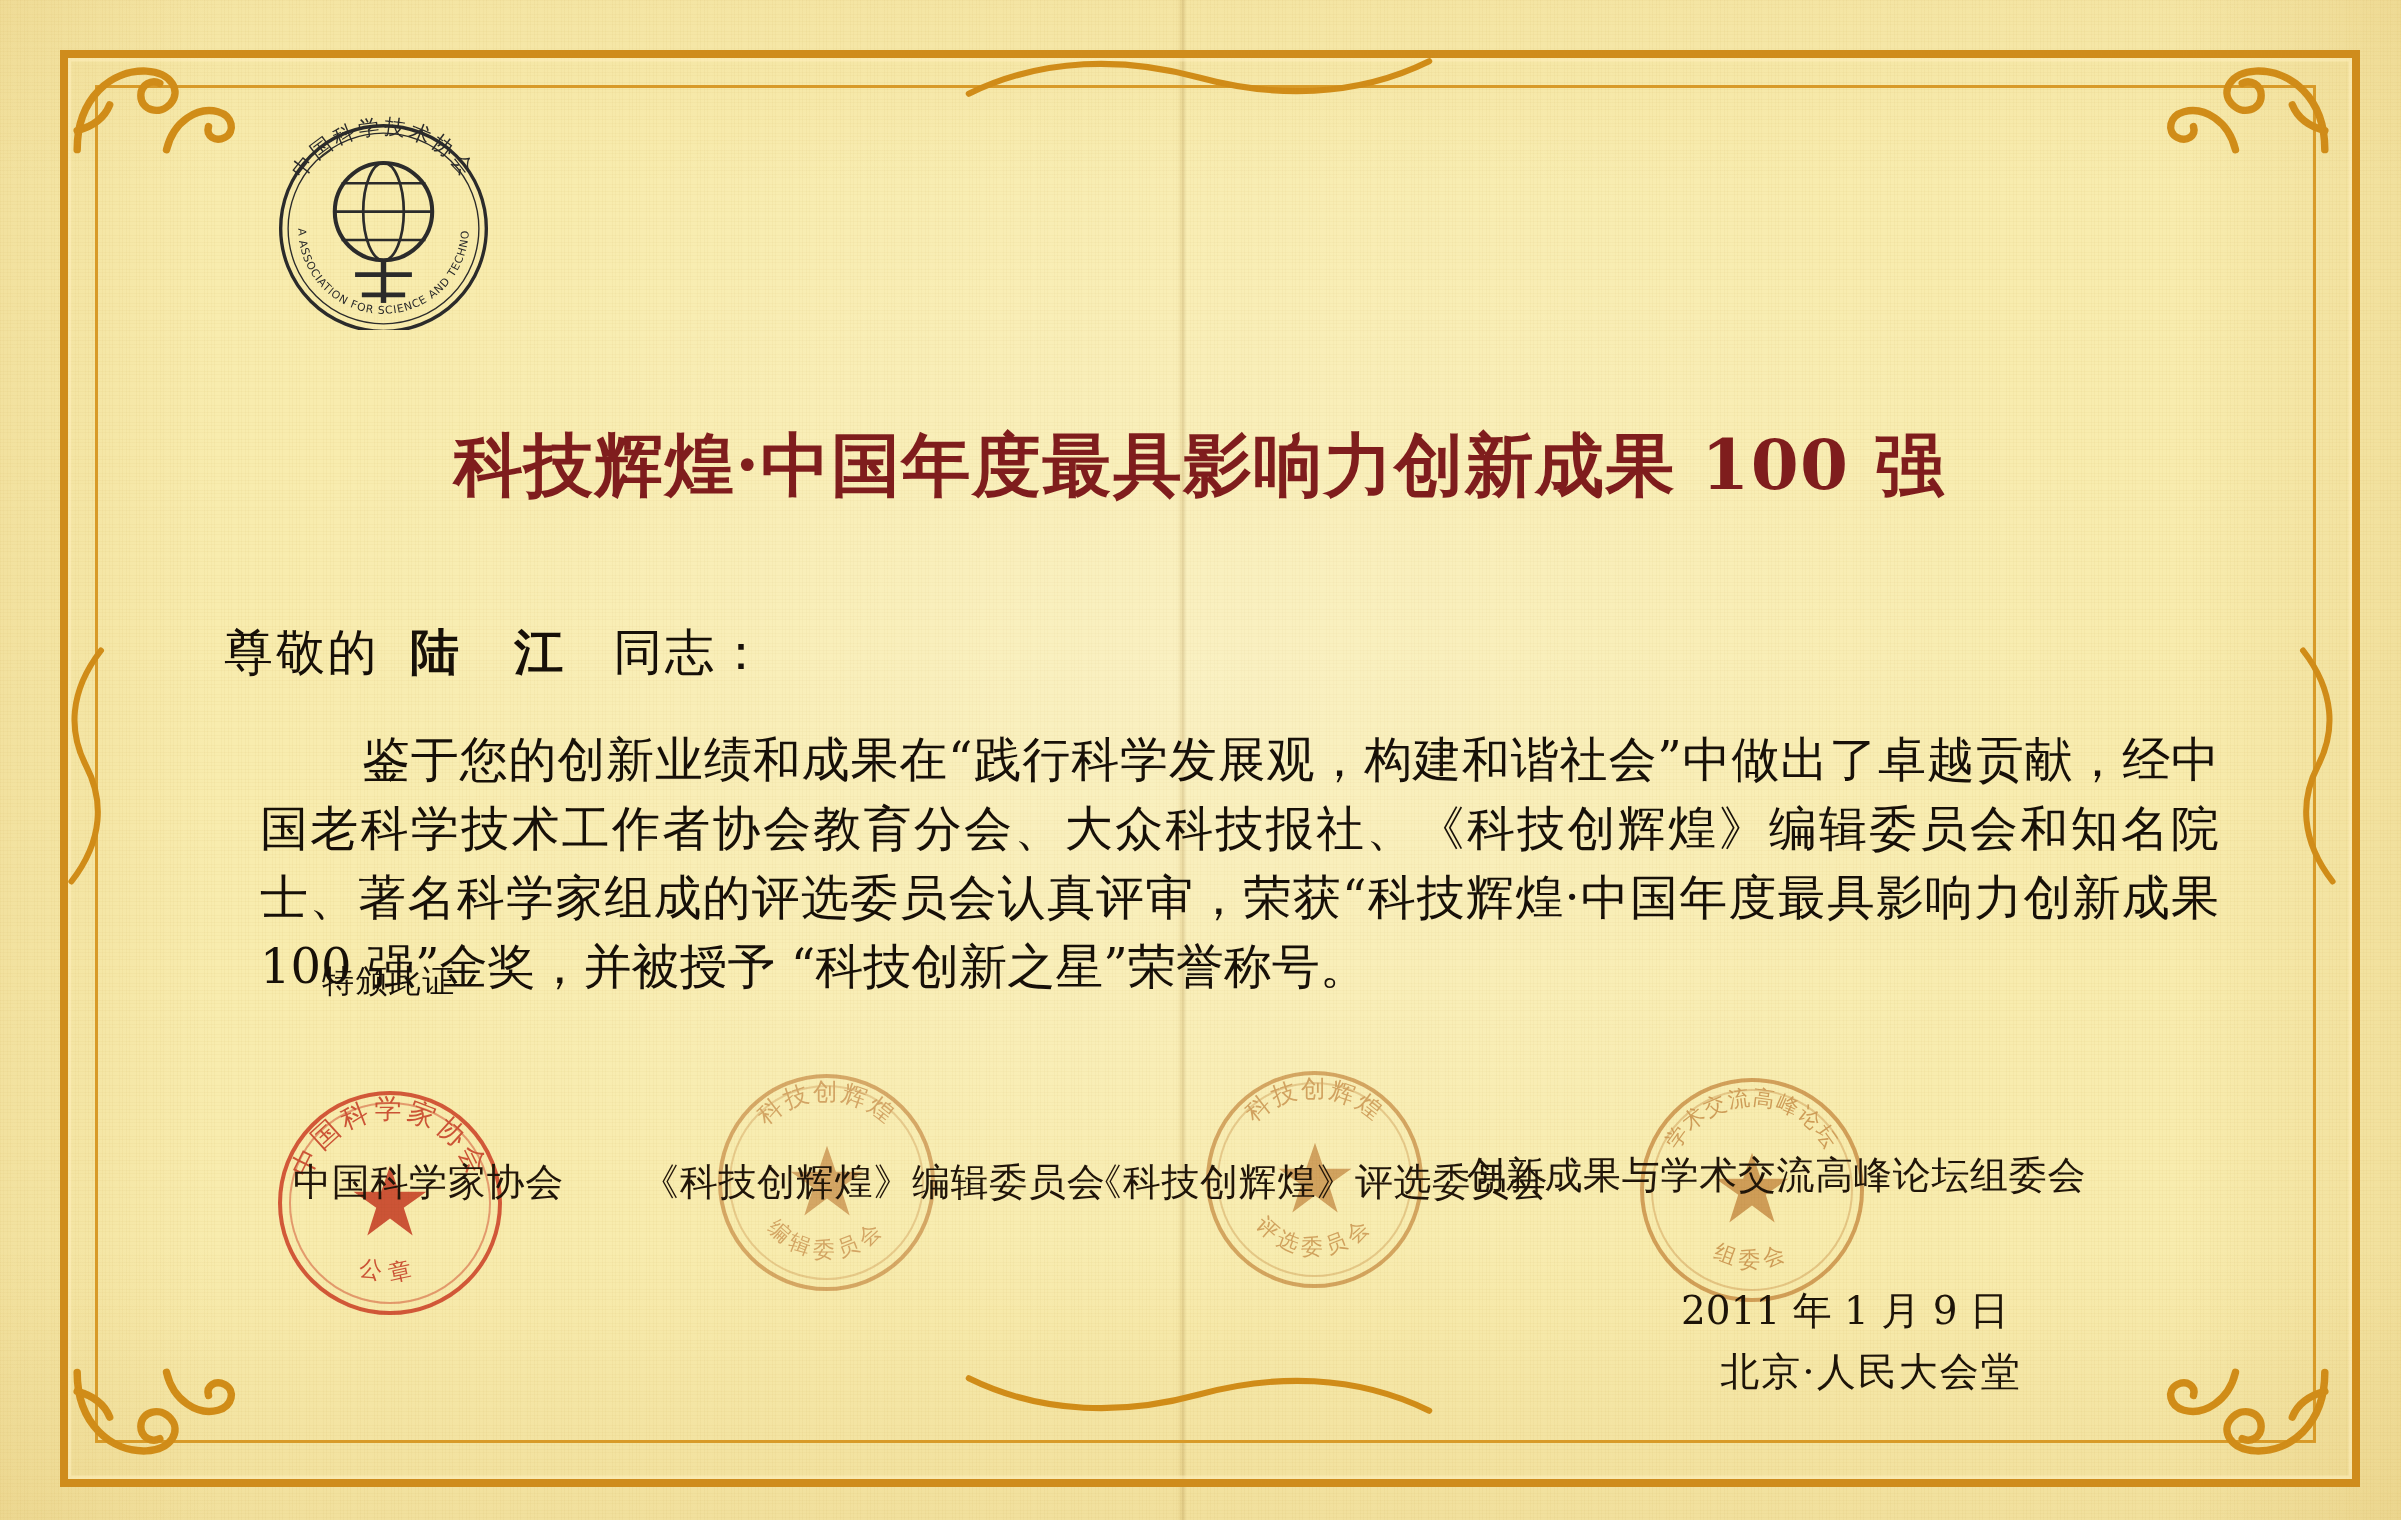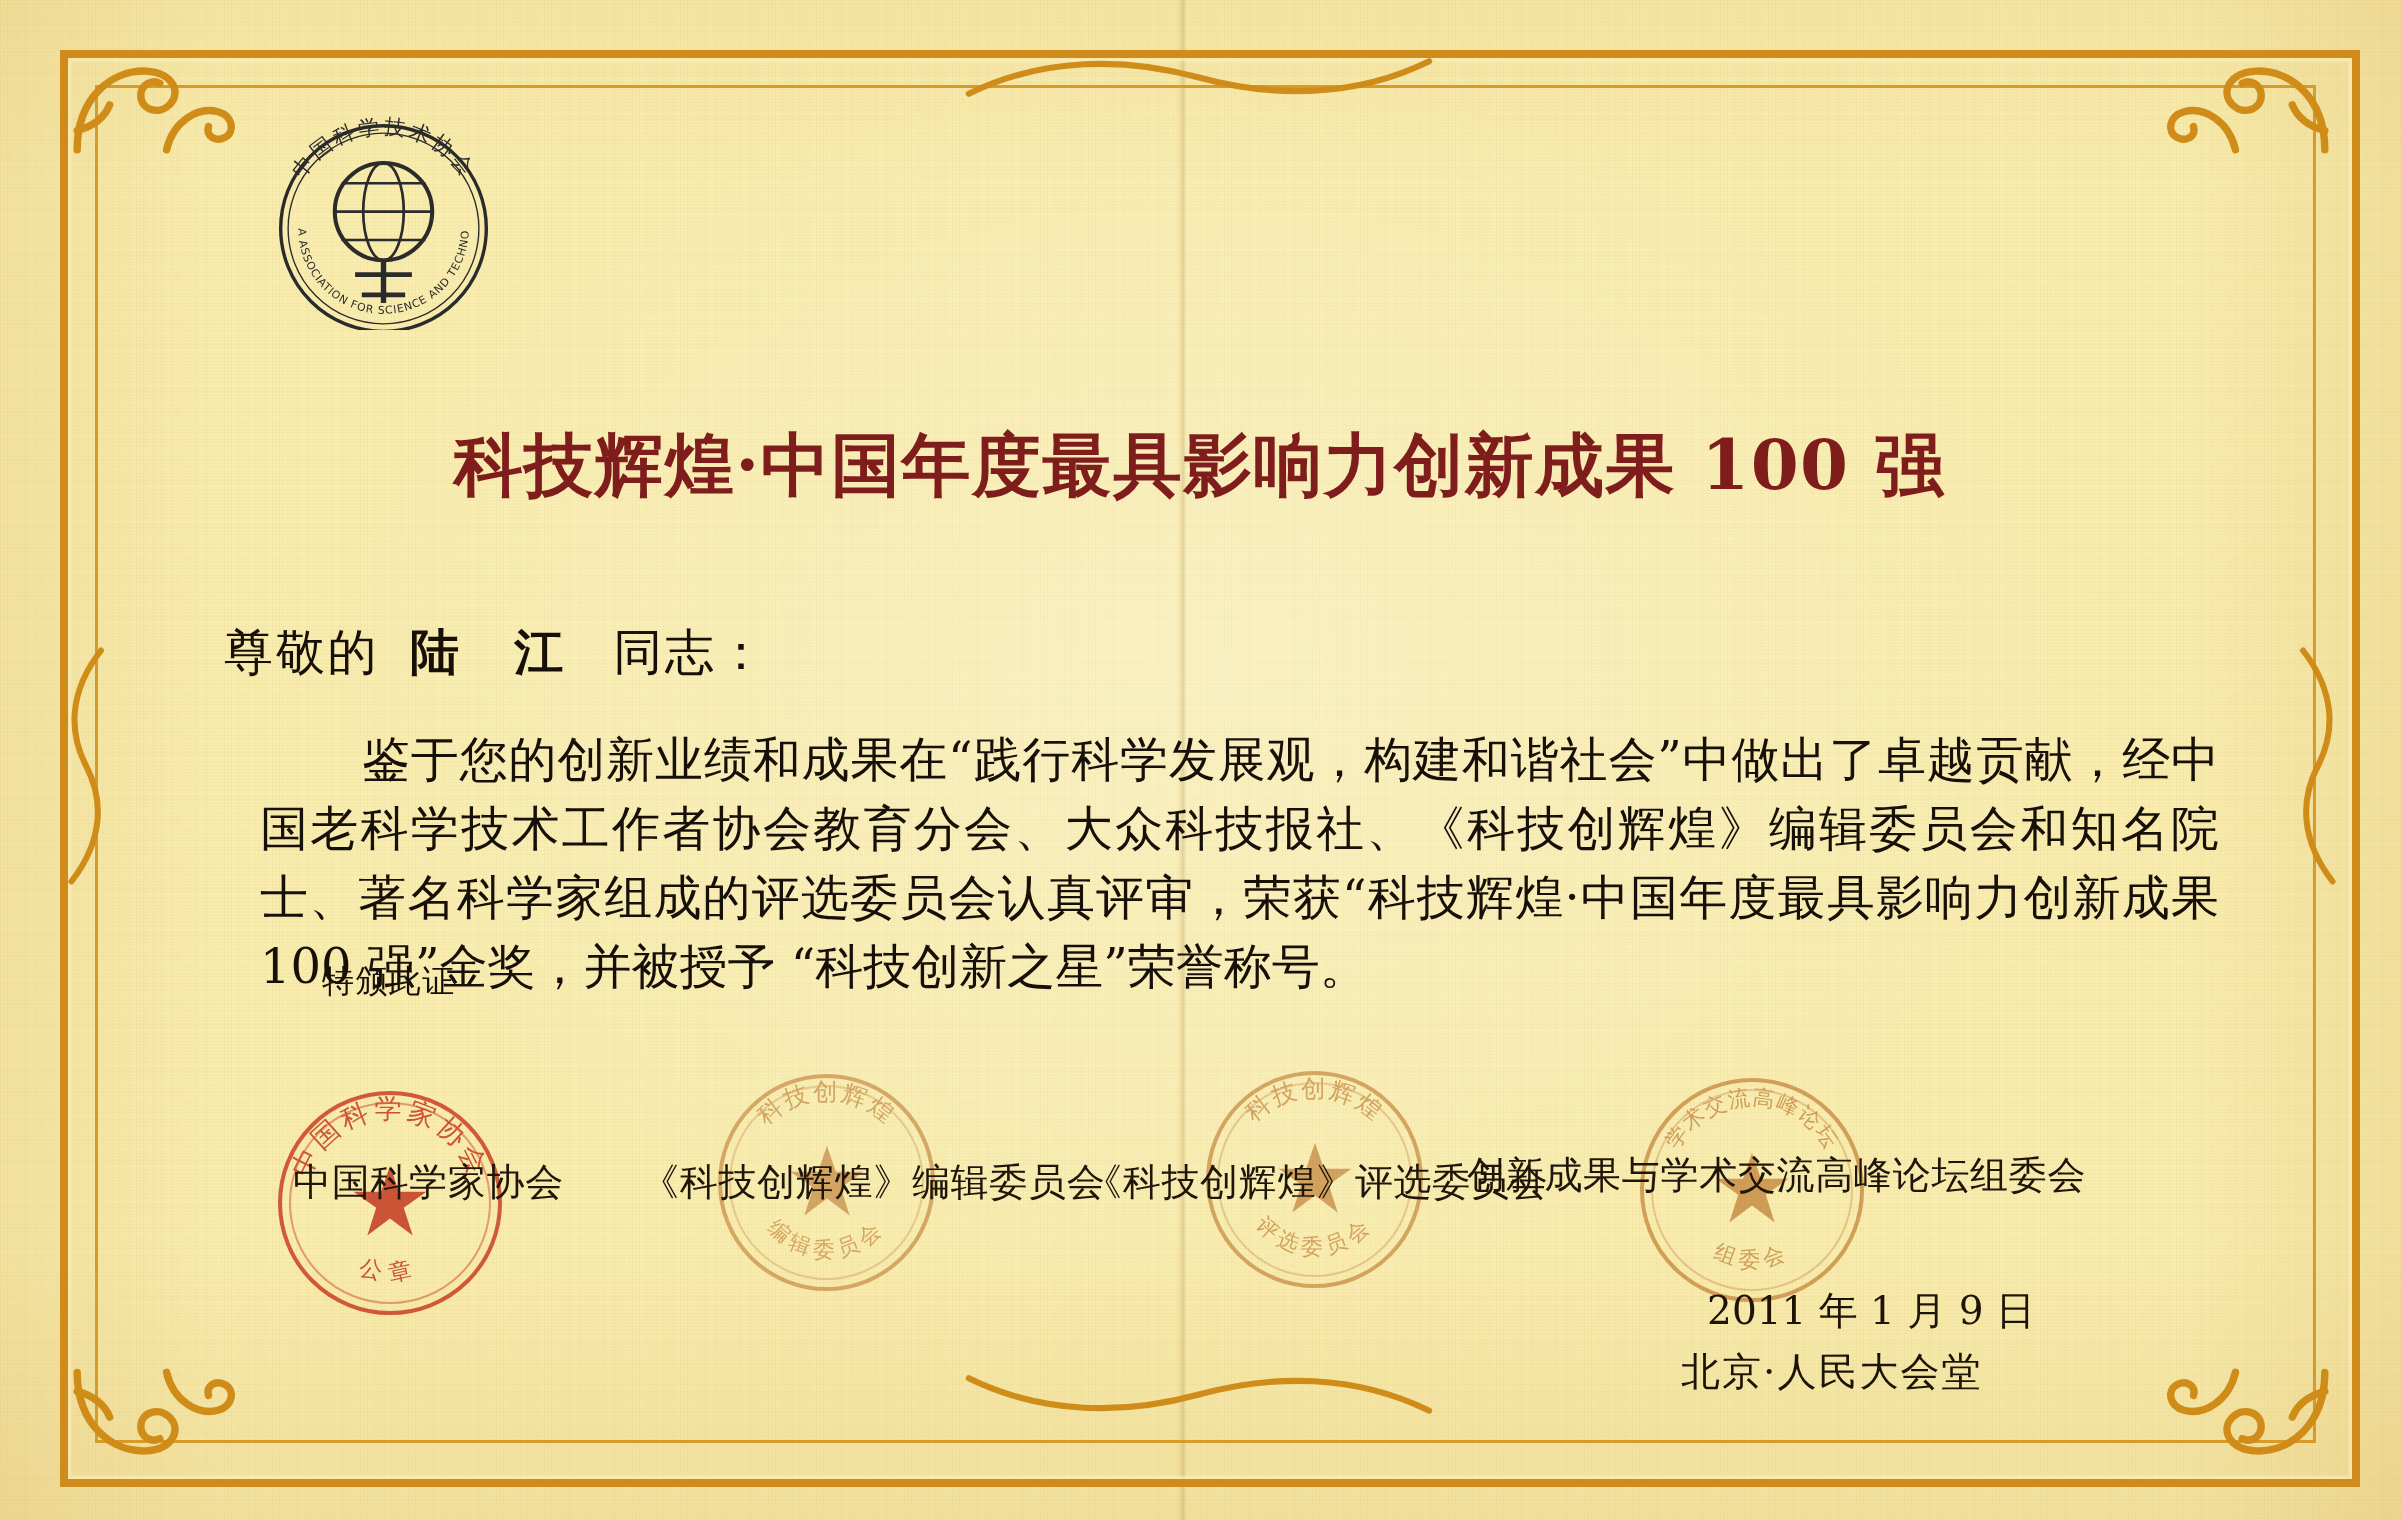--- a/index.html
+++ b/index.html
@@ -184,30 +184,30 @@
   .org-0 { left: 22px;   top: 12.2px; }
   .org-1 { left: 359px;  top: 12.2px; margin-left: 11px; }
   .org-2 { left: 813px; top: 12.2px; }
   .org-3 { left: 1196px; top: 5.4px; }
 
   .date-line {
     position: absolute;
     left: 1681px;
     top: 1284px;
     width: 380px;
-    text-align: center;
     font-size: 39px;
     color: #1d1408;
     white-space: nowrap;
   }
   .place-line {
     position: absolute;
     left: 1681px;
     top: 1345px;
     width: 380px;
+    text-align: center;
     font-size: 39px;
     color: #1d1408;
     letter-spacing: 2px;
     white-space: nowrap;
   }
 
   
   .seal {
     position: absolute;
     border-radius: 50%;

